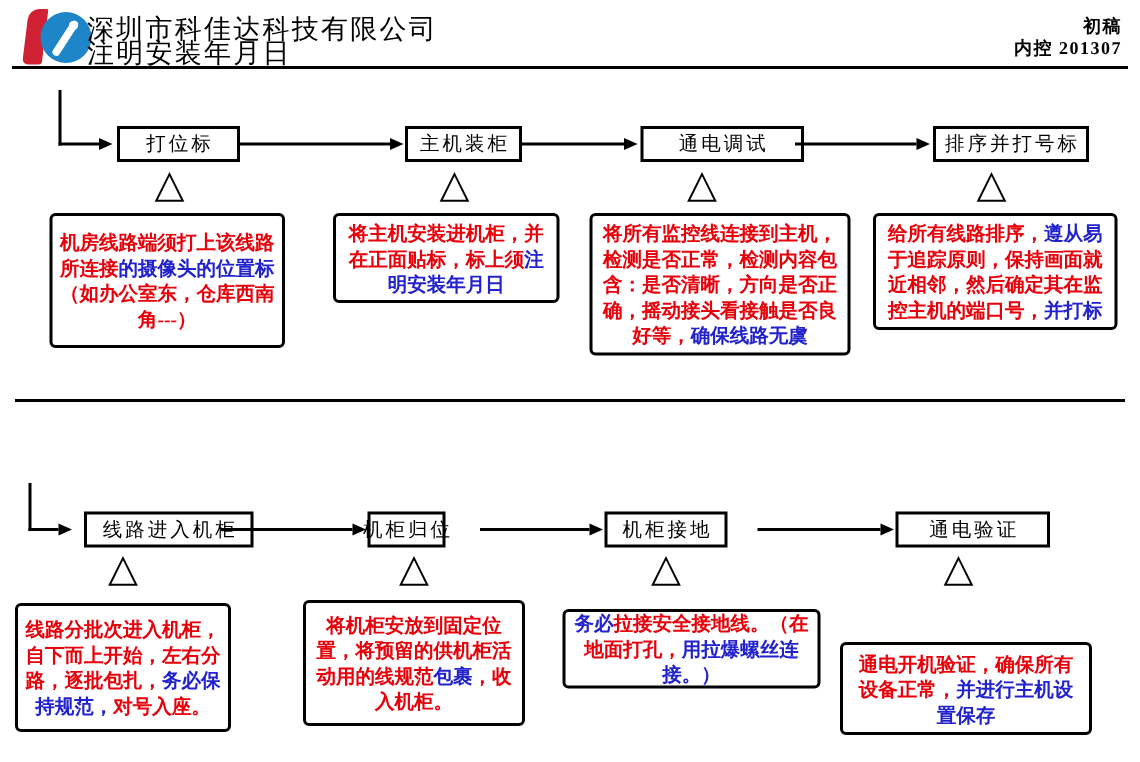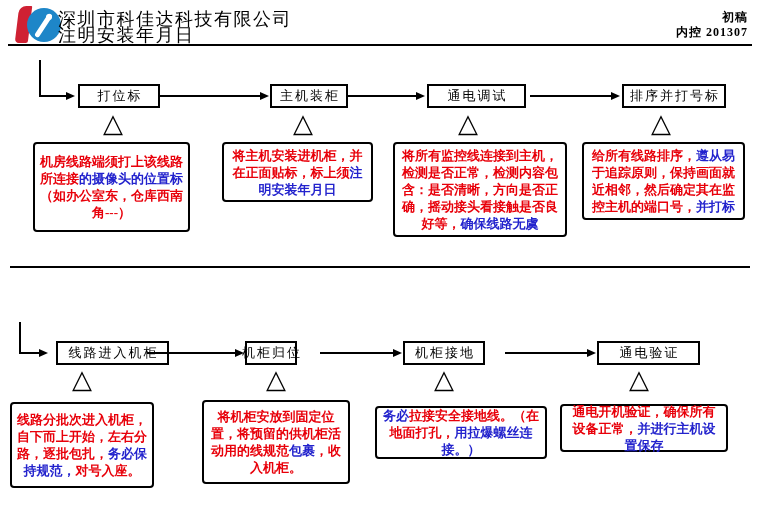--- a/index.html
+++ b/index.html
@@ -63,21 +63,21 @@
 </div>
 <div class="hline" style="left:160px;top:95px;width:100px"></div>
 <div class="ahead" style="left:260px;top:92px"></div>
 
 <div class="pbox" style="left:270px;top:84px;width:78px">
   <span>主机装柜</span>
 </div>
 <div class="hline" style="left:348px;top:95px;width:68px"></div>
 <div class="ahead" style="left:416px;top:92px"></div>
 
-<div class="pbox" style="left:427px;top:84px;width:99px">
+<div class="pbox" style="left:427px;top:84px;width:109px">
   <span>通电调试</span>
 </div>
 <div class="hline" style="left:530px;top:95px;width:81px"></div>
 <div class="ahead" style="left:611px;top:92px"></div>
 
 <div class="pbox" style="left:622px;top:84px;width:104px">
   <span>排序并打号标</span>
 </div>
 
 <span class="tri" style="left:103px;top:110px">△</span>
@@ -139,15 +139,15 @@
 </div>
 
 <div class="note" style="left:202px;top:400px;width:148px;height:84px">
   <div class="note-text"><span data-color="red">将机柜安放到固定位置，将预留的供机柜活动用的线规范</span><span data-color="blue">包裹</span><span data-color="red">，收入机柜。</span></div>
 </div>
 
 <div class="note" style="left:375px;top:406px;width:172px;height:53px">
   <div class="note-text"><span data-color="blue">务必</span><span data-color="red">拉接安全接地线。（在地面打孔，</span><span data-color="blue">用拉爆螺丝连接。）</span></div>
 </div>
 
-<div class="note" style="left:560px;top:404px;width:168px;height:48px">
+<div class="note" style="left:560px;top:428px;width:168px;height:62px">
   <div class="note-text"><span data-color="red">通电开机验证，确保所有设备正常，</span><span data-color="blue">并进行主机设置保存</span></div>
 </div>
 
 </body></html>

